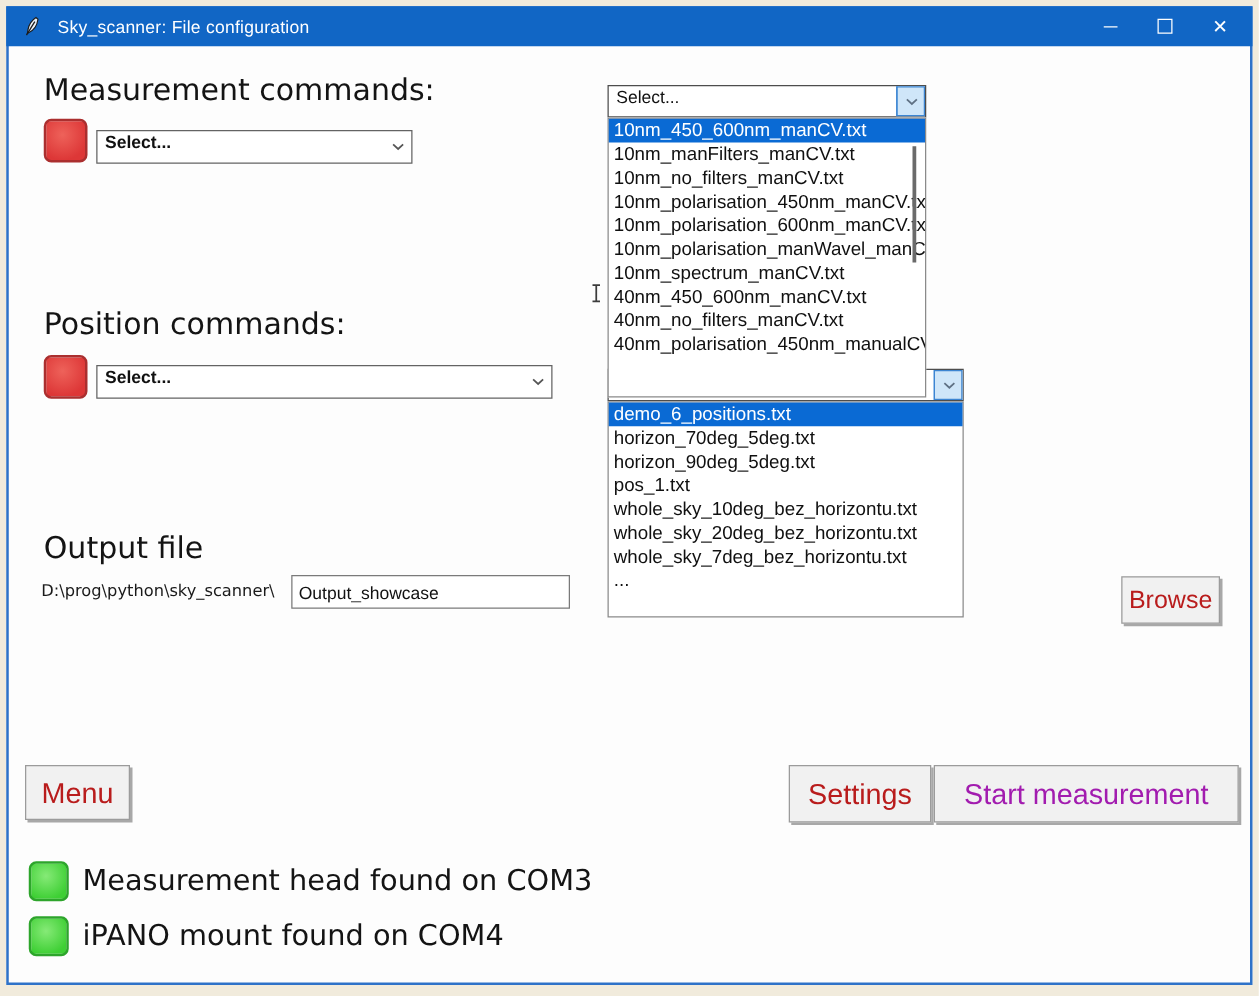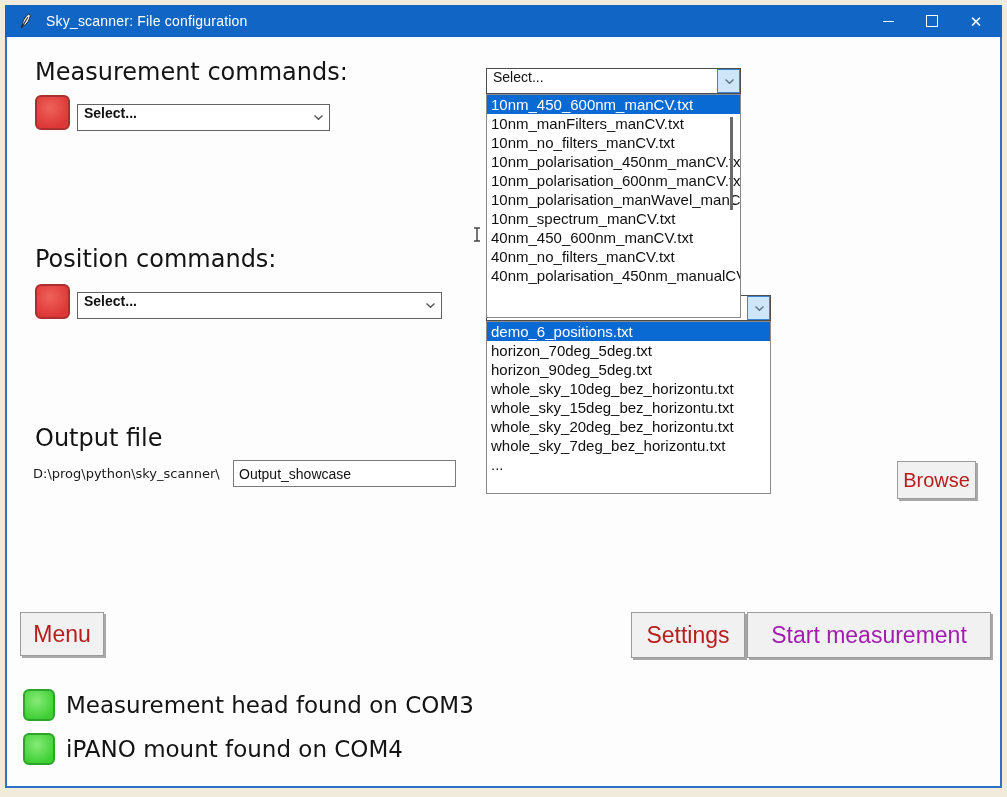--- a/index.html
+++ b/index.html
@@ -196,22 +196,22 @@
     <svg width="11" height="7">
         <path d="M1.5 1.5 L5.5 5.2 L9.5 1.5" stroke="#5f7184" fill="none" stroke-width="1.4"></path>
       </svg>
   </span>
 </div>
 
 <div class="abs dlist" style="left:486px;top:321px;width:285px;height:173px;">
   <div class="ditem sel">demo_6_positions.txt</div>
   <div class="ditem">horizon_70deg_5deg.txt</div>
   <div class="ditem">horizon_90deg_5deg.txt</div>
+  <div class="ditem">pos_1.txt</div>
   <div class="ditem">whole_sky_10deg_bez_horizontu.txt</div>
-  <div class="ditem">whole_sky_15deg_bez_horizontu.txt</div>
   <div class="ditem">whole_sky_20deg_bez_horizontu.txt</div>
   <div class="ditem">whole_sky_7deg_bez_horizontu.txt</div>
   <div class="ditem">...</div>
 </div>
 
 <div class="abs h-label" style="left:35px;top:424px;">Output file</div>
 <div class="abs path-label" style="left:33px;top:466px;">D:\prog\python\sky_scanner\</div>
 <input class="abs txt-input" style="left: 233px; top: 460px; width: 223px; height: 27px;" value="Output_showcase">
 <div class="abs btn" style="left:897px;top:461px;width:79px;height:38px;">Browse</div>
 

